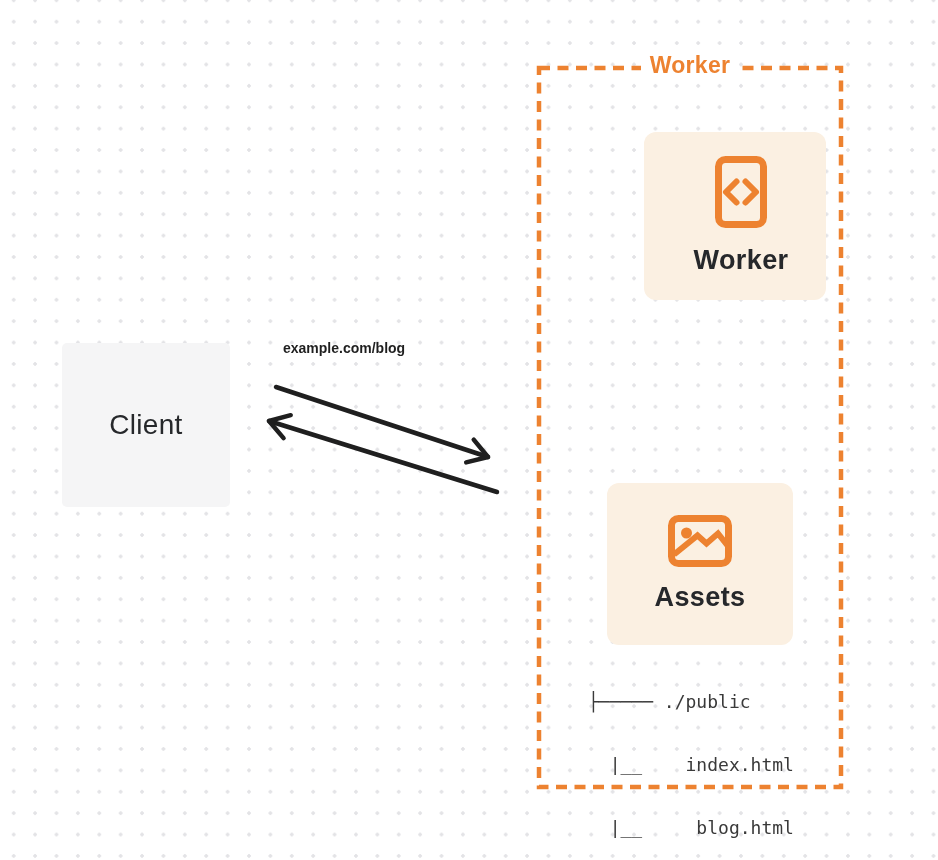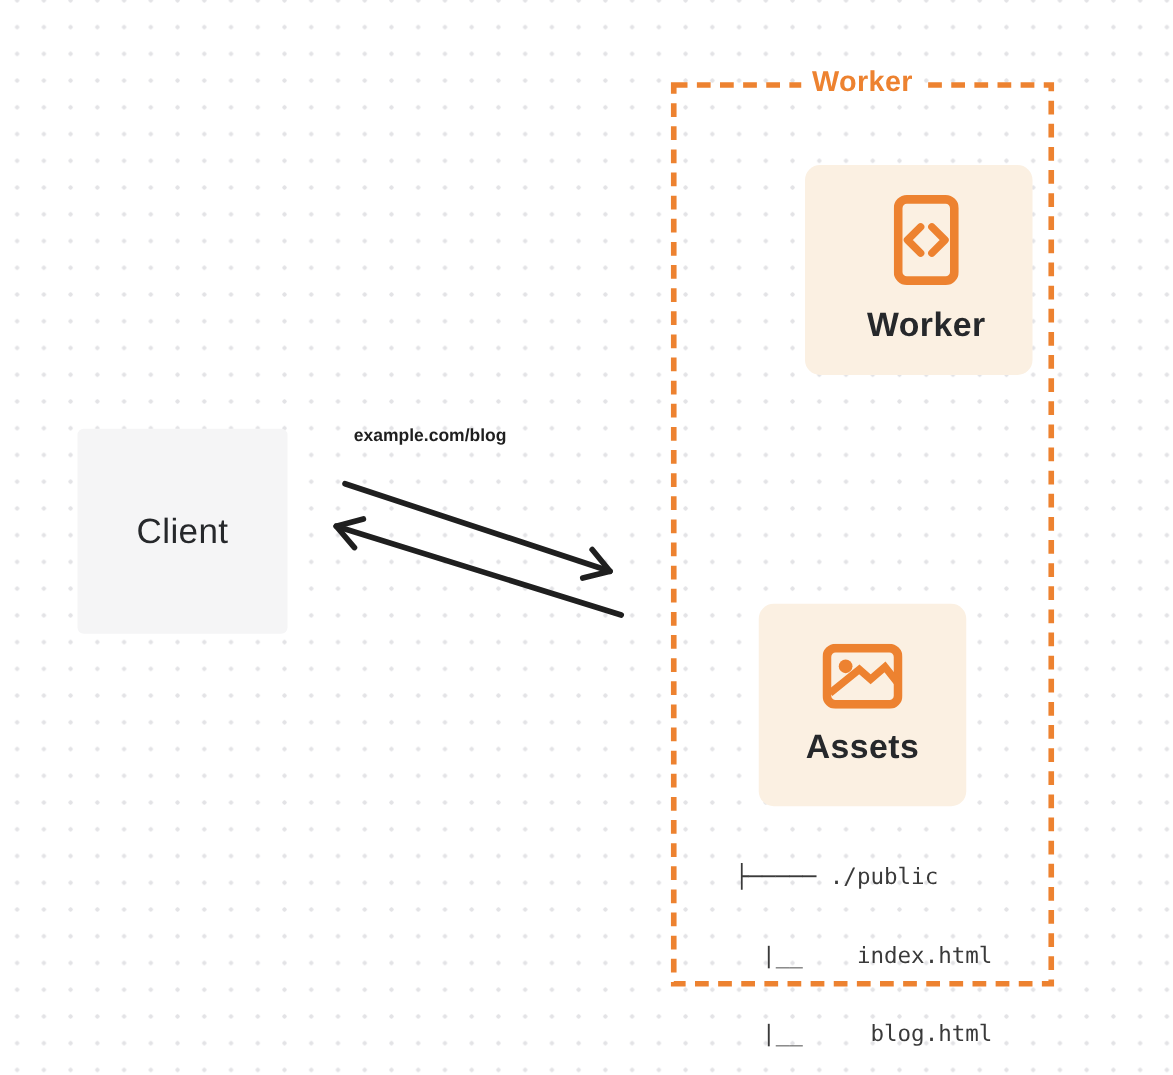--- a/index.html
+++ b/index.html
@@ -38,21 +38,21 @@
   .project-label-wrap .project-label {
     display:inline-block; background:#ffffff; padding:1px 9px;
     color:#ED8230; font-weight:700; font-size:23px; letter-spacing:0.3px;
   }
   .card {
     position:absolute; background:#FBF0E2; border-radius:12px;
     display:flex; flex-direction:column; align-items:center; justify-content:center;
     gap:17px; z-index:2;
   }
   .card.worker { left:644px; top:132px; width:170px; height:168px;padding-left:12px; }
-  .card.assets { left:607px; top:483px; width:166px; height:162px;gap:15px; }
+  .card.assets { left:607px; top:483px; width:186px; height:162px;gap:15px; }
   .card .node-label { font-size:27px; font-weight:700; color:#26282B; letter-spacing:0.4px; }
   .file-tree {
     position:absolute; left:588px; top:649px; z-index:2;
     font-family:"DejaVu Sans Mono", monospace;
     font-size:18px; line-height:21px; color:#3A3A3A;
     white-space:pre;
   }
 </style>
 </head>
 <body>

